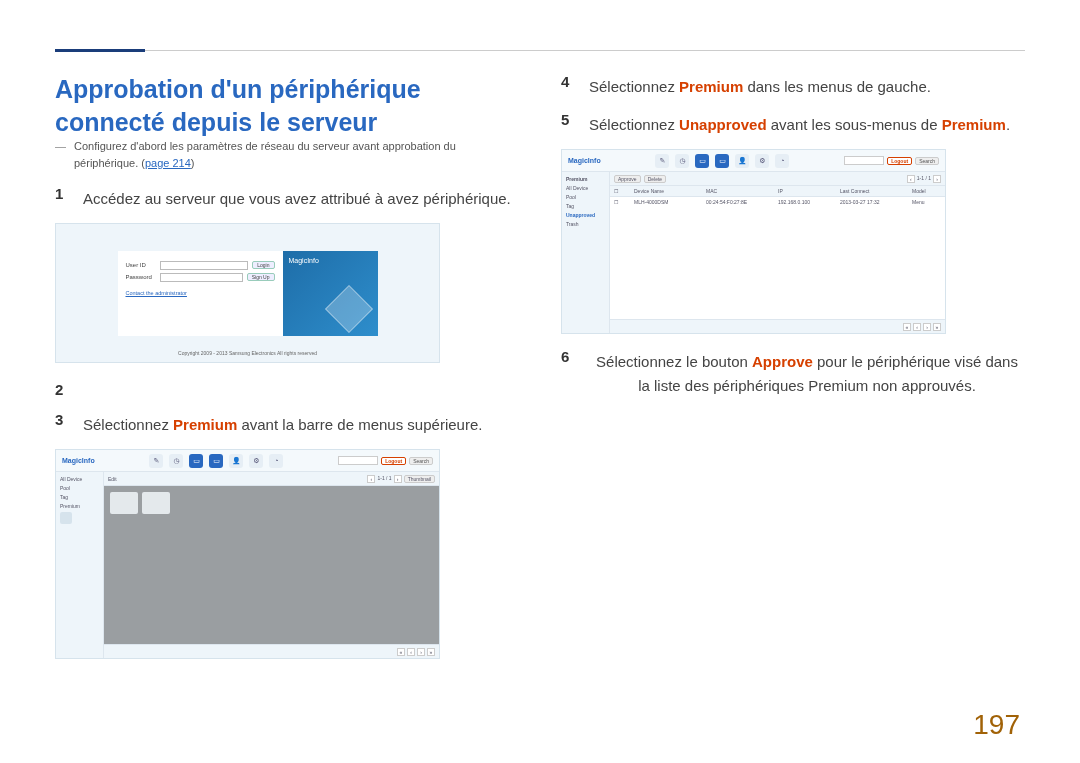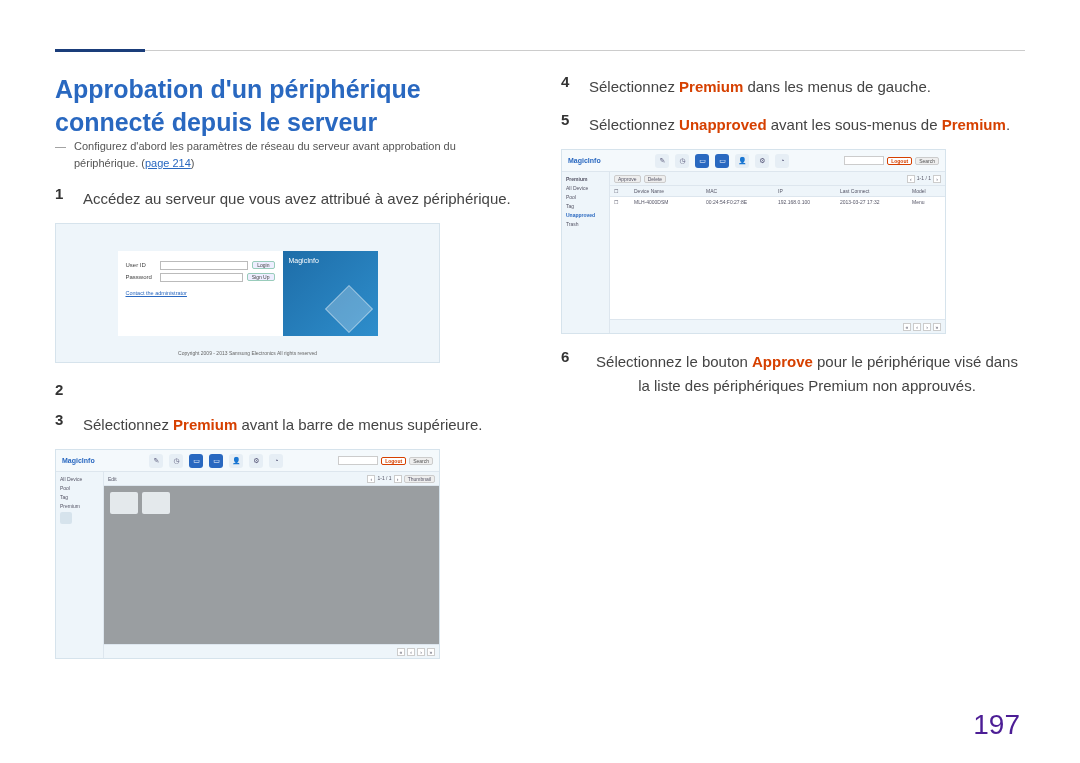--- a/index.html
+++ b/index.html
@@ -210,21 +210,21 @@
   color: #556;
   gap: 12px;
 }
 .big-gap { flex: 1; background: #fff; }
 
 .page-number {
   position: absolute;
   bottom: 22px;
   right: 60px;
   font-size: 28px;
-  color: #4c1d95;
+  color: #a16207;
   font-weight: 300;
 }
 </style>
 </head>
 <body>
 
 <div class="header-rule"></div>
 
 <div class="columns">
 

